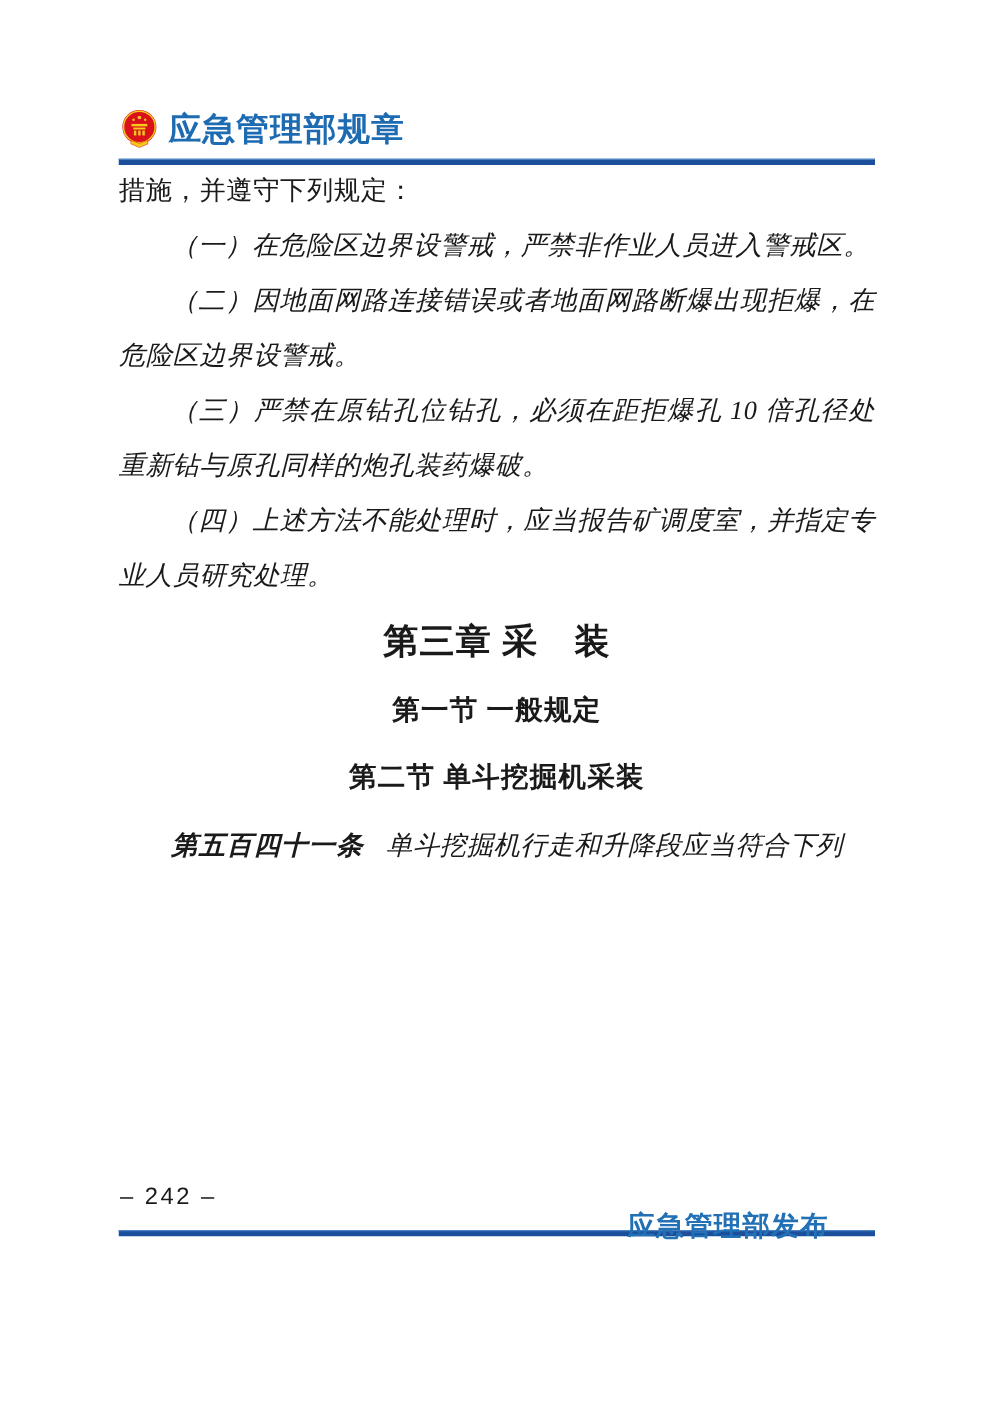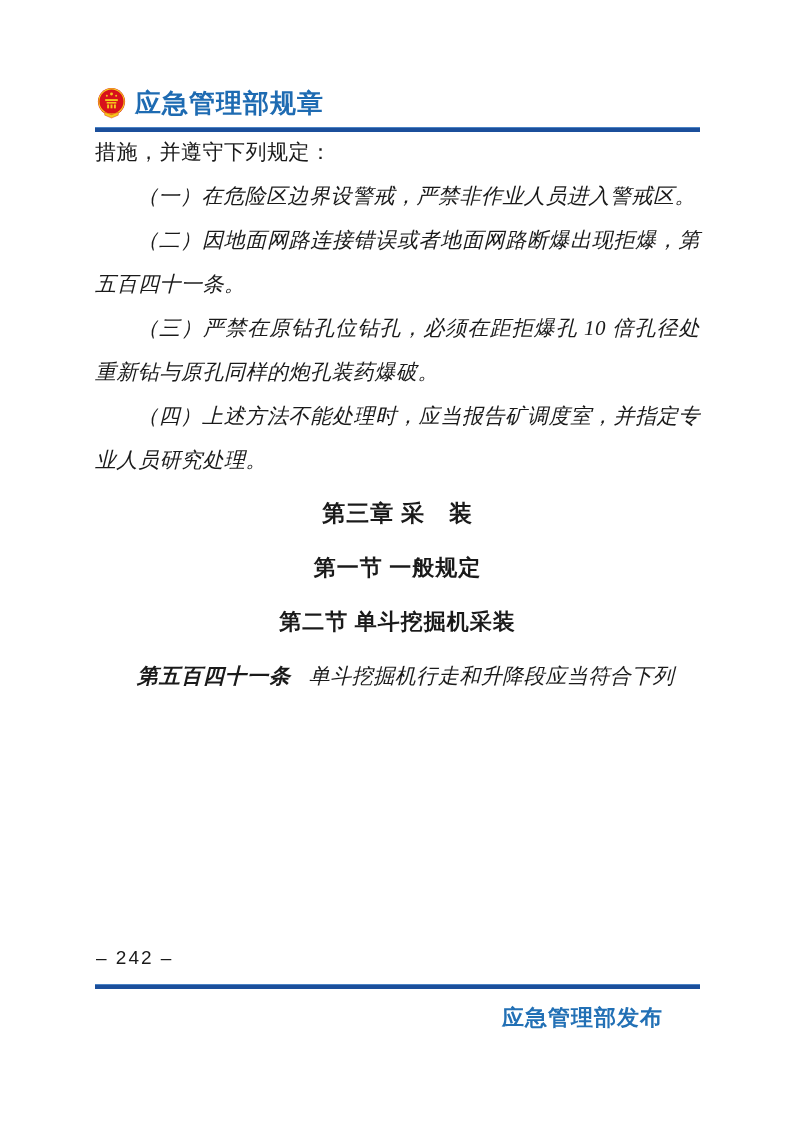--- a/index.html
+++ b/index.html
@@ -44,39 +44,39 @@
   .content p { margin: 0; }
   .indent { text-indent: 2em; font-style: italic; }
   .chapter, .section {
     margin: 10px 0;
     text-align: center;
     font-weight: bold;
     line-height: 44px;
     letter-spacing: 1px;
     text-indent: 0;
   }
-  .chapter { font-size: 23px; }
+  .chapter { font-size: 28px; }
   .section { font-size: 22px; }
   .term {
     font-weight: bold;
     font-family: "Liberation Sans", sans-serif;
     margin-right: 0.85em;
     letter-spacing: 1px;
   }
   
   .page-number {
     position: absolute;
     left: 96px; top: 947px;
     font-size: 19px;
     letter-spacing: 2px;
     font-family: Liberation Sans, sans-serif;
   }
   .publisher {
     position: absolute;
-    right: 130px; top: 1003px;
+    right: 130px; top: 966px;
     font-size: 22px;
     font-weight: bold;
     color: #2270b5;
     letter-spacing: 1px;
     font-family: "Liberation Sans", sans-serif;
   }
 </style>
 </head>
 <body>
 
@@ -100,21 +100,21 @@
       </svg>
     </span>
     <span class="header-title">应急管理部规章</span>
   </header>
 
   <div class="rule header-rule"></div>
 
   <main class="content">
     <p class="line">措施，并遵守下列规定：</p>
     <p class="line indent">（一）在危险区边界设警戒，严禁非作业人员进入警戒区。</p>
-    <p class="line indent">（二）因地面网路连接错误或者地面网路断爆出现拒爆，第五百四十一条。</p>
+    <p class="line indent">（二）因地面网路连接错误或者地面网路断爆出现拒爆，在危险区边界设警戒。</p>
     <p class="line indent">（三）严禁在原钻孔位钻孔，必须在距拒爆孔 10 倍孔径处重新钻与原孔同样的炮孔装药爆破。</p>
     <p class="line indent">（四）上述方法不能处理时，应当报告矿调度室，并指定专业人员研究处理。</p>
 
     <h2 class="chapter">第三章 采　装</h2>
     <h3 class="section">第一节 一般规定</h3>
 
 
 
     <h3 class="section">第二节 单斗挖掘机采装</h3>
 

